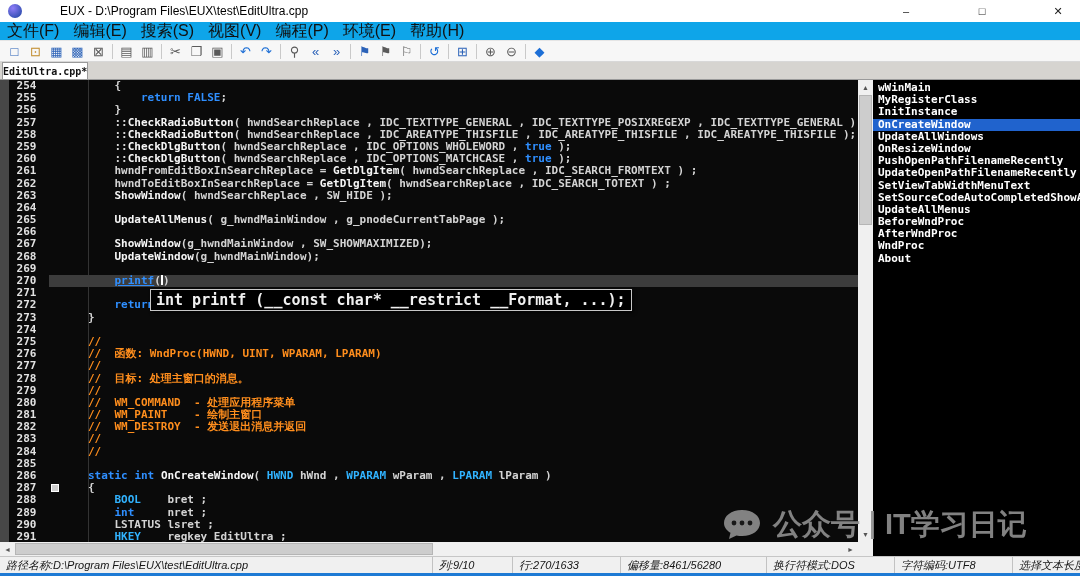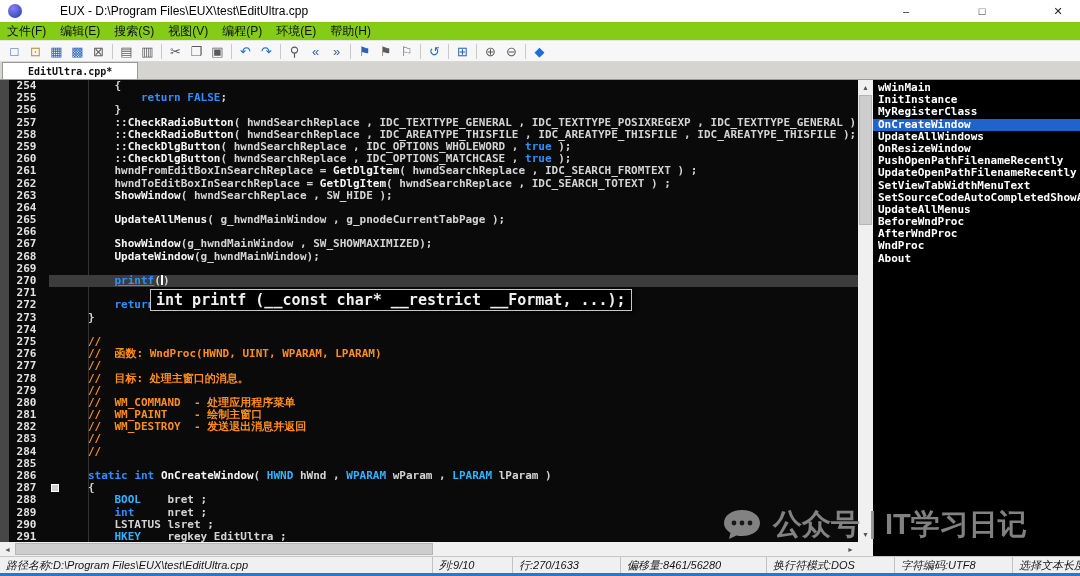--- a/index.html
+++ b/index.html
@@ -9,33 +9,33 @@
   
   .titlebar { height:22px; display:flex; align-items:center; background:#fff;gap:32px; }
   .app-icon { width:14px; height:14px; border-radius:50%;
               background: radial-gradient(circle at 35% 30%, #8f7df8, #3450b4 75%);
               margin:0 6px 0 8px; flex:none; }
   .title-text { font-size:12px; color:#000; flex:1; white-space:nowrap; overflow:hidden; }
   .win-btn { width:44px; height:22px; display:flex; align-items:center; justify-content:center;
              font-size:11px; color:#222; flex:none; }
 
   
-  .menubar { height:18px; display:flex; align-items:center; background:#84cc16; font-size:12px; color:#111; }
+  .menubar { height:18px; display:flex; align-items:center; background:#0ea5e9; font-size:16px; color:#111; }
   .menu-item { padding:0 7px; white-space:nowrap; }
 
   
   .toolbar { height:22px; display:flex; align-items:center; background:#f7f7f7;
              border-top:1px solid #e5e5e5; border-bottom:1px solid #d8d8d8; padding-left:4px; }
   .tbtn { width:21px; height:20px; display:flex; align-items:center; justify-content:center; font-size:13px; }
   .tsep { width:1px; height:15px; background:#c9c9c9; margin:0 3px; flex:none; }
   .ic-blue { color:#2b62b8; } .ic-gray { color:#5a5a5a; } .ic-gold { color:#c08a28; } .ic-nav { color:#1d6fd6; }
 
   
   .tabbar { height:18px; background:#d6d4d0; display:flex; align-items:flex-end; border-bottom:1px solid #9a9a9a; }
-  .tab { height:17px; background:#fff; border:1px solid #9a9a9a; border-bottom:none; padding:0 25px;
+  .tab { height:17px; background:#fff; border:1px solid #9a9a9a; border-bottom:none; padding:0 0;
          font-size:10px; font-weight:bold; display:flex; align-items:center; margin-left:2px; color:#111;
          font-family:"DejaVu Sans Mono",monospace; }
 
   
   .main { display:flex; height:476px; }
   .editor-wrap { width:873px; position:relative; background:#0a0a0a; flex:none; }
   .code-area { position:absolute; left:0; top:0; right:15px; bottom:14px; overflow:hidden; background:#0a0a0a; }
   .gutterstrip { position:absolute; left:0; top:0; bottom:0; width:9px; background:#474747; z-index:0; }
   .guide { position:absolute; left:88px; top:0; bottom:0; width:1px; background:#333; z-index:0; }
   .rows { position:relative; z-index:1; }
@@ -357,22 +357,22 @@
     </div>
     <div class="hscroll">
       <div class="sb-left">◄</div>
       <div class="hthumb"></div>
       <div class="sb-right">►</div>
     </div>
     <div class="corner"></div>
   </div>
   <div class="func-panel">
       <div class="func-item">wWinMain</div>
+      <div class="func-item">MyRegisterClass</div>
       <div class="func-item">InitInstance</div>
-      <div class="func-item">MyRegisterClass</div>
       <div class="func-item sel">OnCreateWindow</div>
       <div class="func-item">UpdateAllWindows</div>
       <div class="func-item">OnResizeWindow</div>
       <div class="func-item">PushOpenPathFilenameRecently</div>
       <div class="func-item">UpdateOpenPathFilenameRecently</div>
       <div class="func-item">SetViewTabWidthMenuText</div>
       <div class="func-item">SetSourceCodeAutoCompletedShowA</div>
       <div class="func-item">UpdateAllMenus</div>
       <div class="func-item">BeforeWndProc</div>
       <div class="func-item">AfterWndProc</div>

